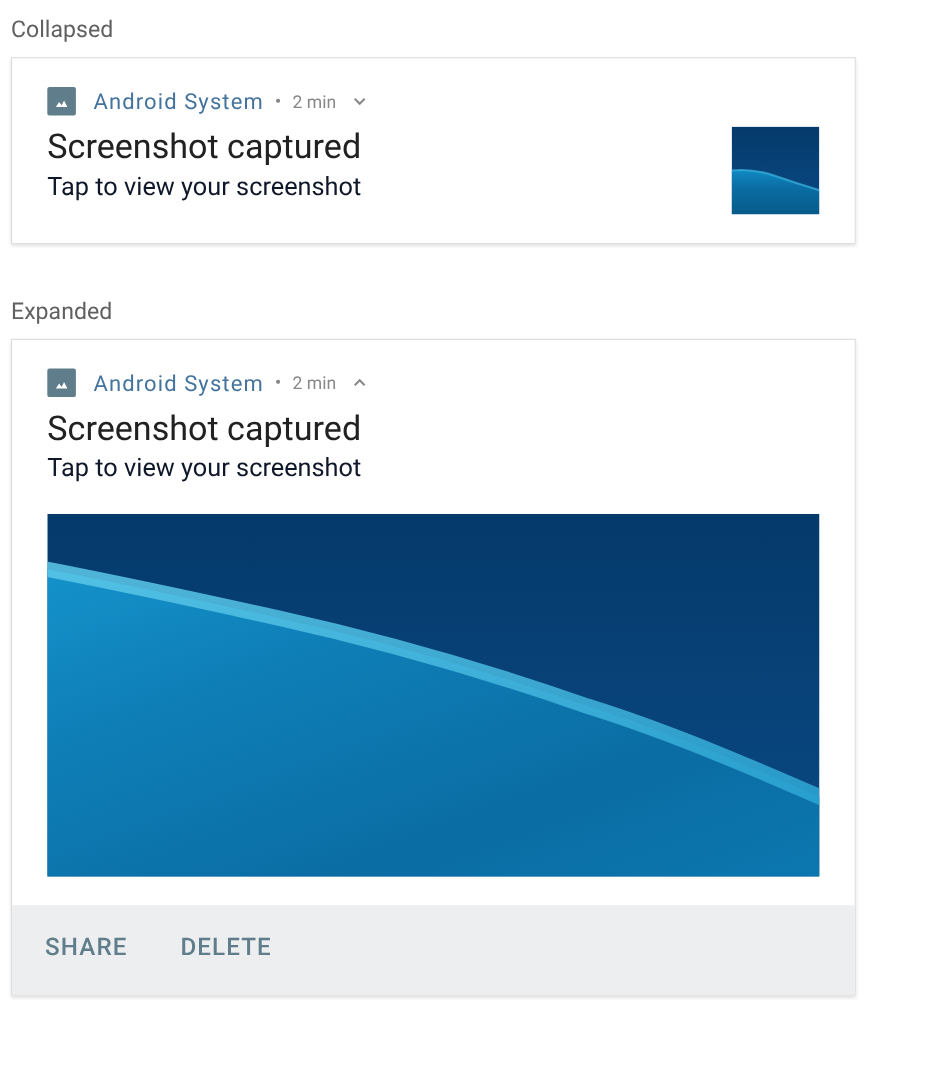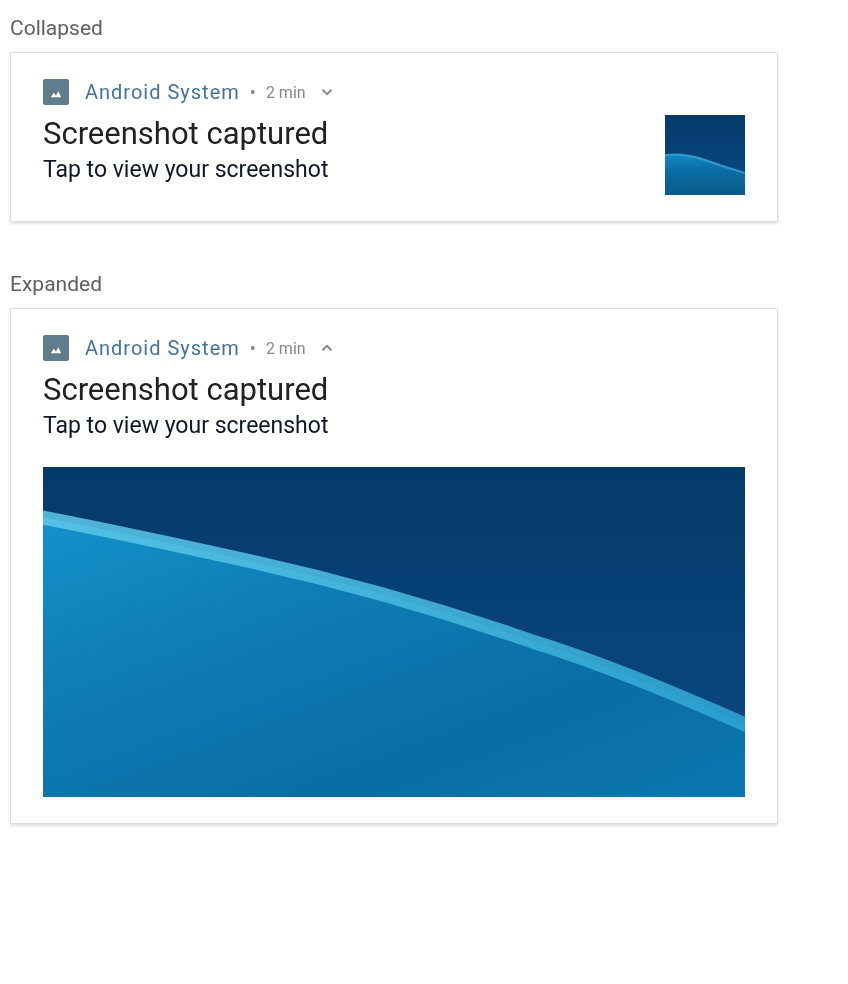--- a/index.html
+++ b/index.html
@@ -227,13 +227,17 @@
             <stop offset="0%" stop-color="#5ecaea"></stop>
             <stop offset="100%" stop-color="#2aa5d4"></stop>
           </linearGradient>
         </defs>
         <rect width="760" height="330" fill="url(#bigGrad1)"></rect>
         <path d="M0 45 C 80 60, 150 75, 240 95 C 330 115, 420 140, 520 175 C 600 200, 680 235, 760 270 L 760 330 L 0 330 Z" fill="url(#bigGrad2)"></path>
         <path d="M0 45 C 80 60, 150 75, 240 95 C 330 115, 420 140, 520 175 C 600 200, 680 235, 760 270" stroke="url(#edgeGrad)" stroke-width="14" fill="none" opacity="0.85"></path>
       </svg>
     </div>
   </div>
+  <div class="actions-row">
+    <button class="action-button">SHARE</button>
+    <button class="action-button">DELETE</button>
+  </div>
 </div>
 
 </body></html>

